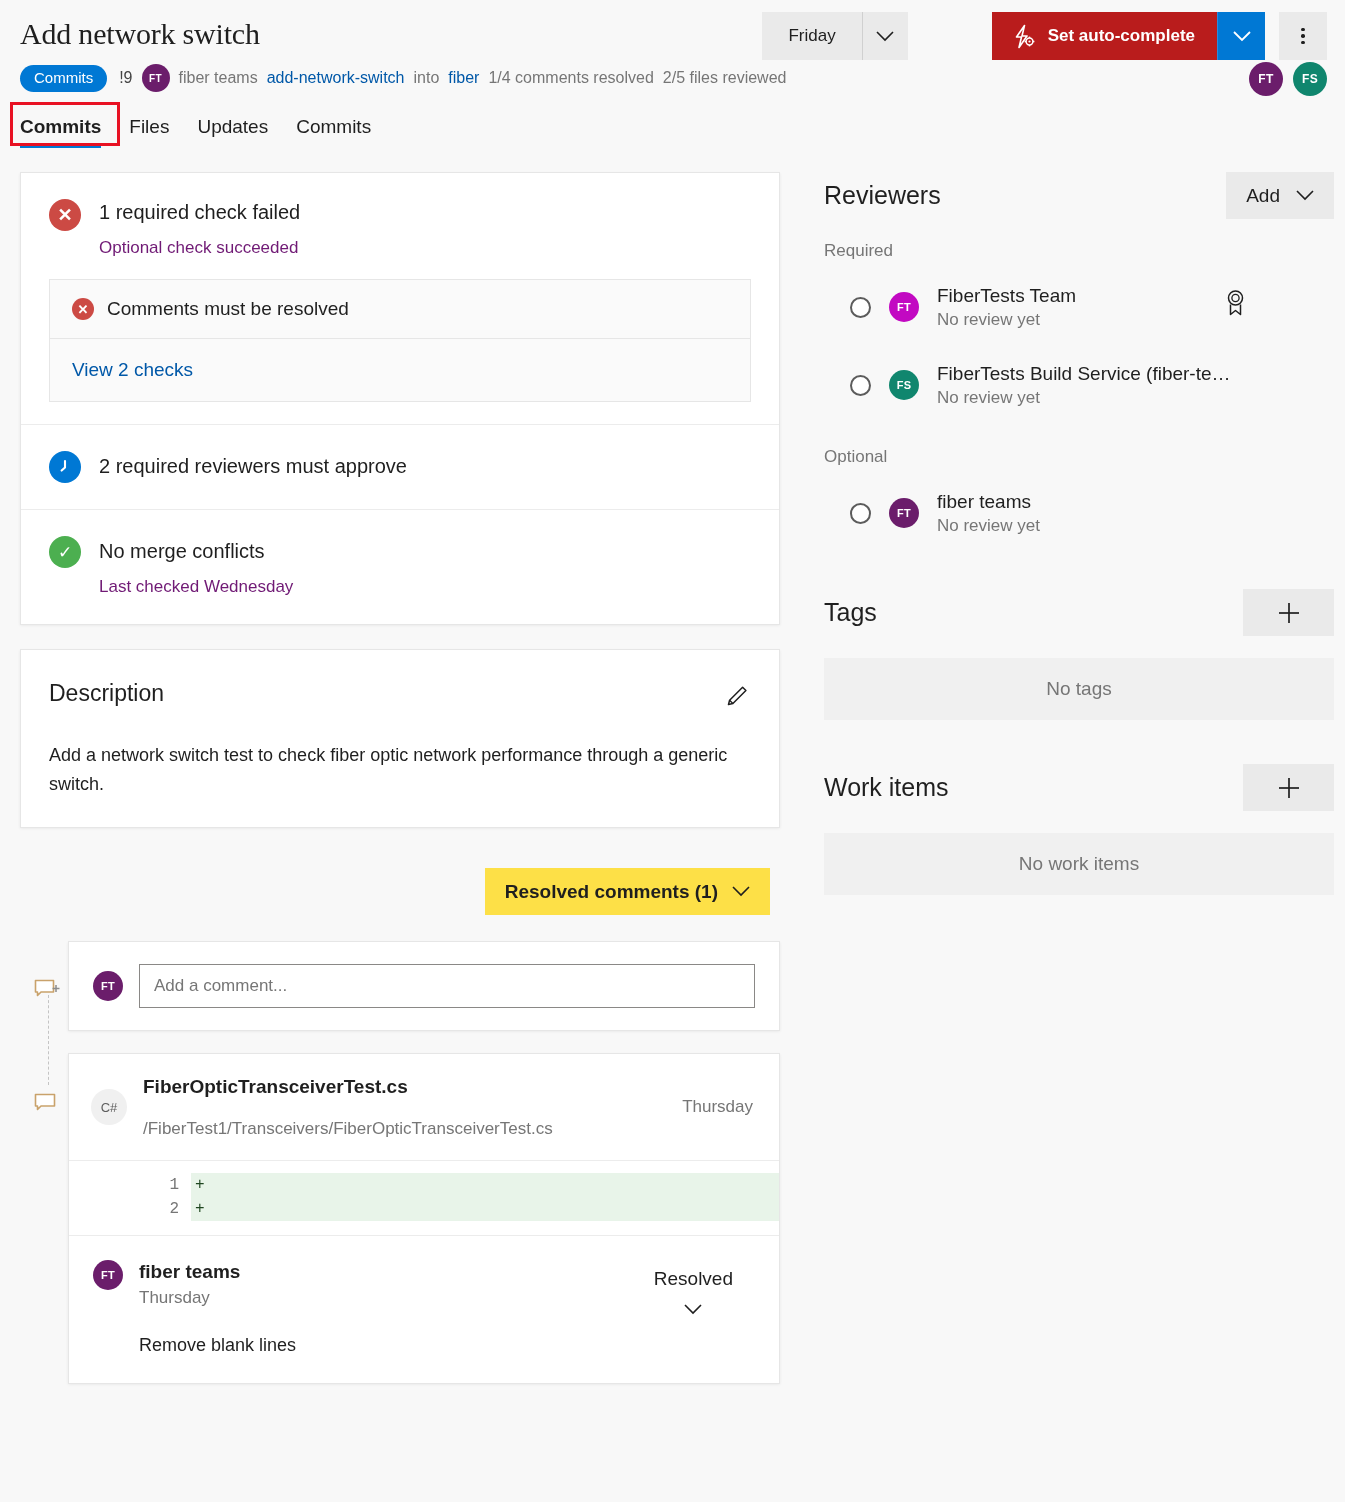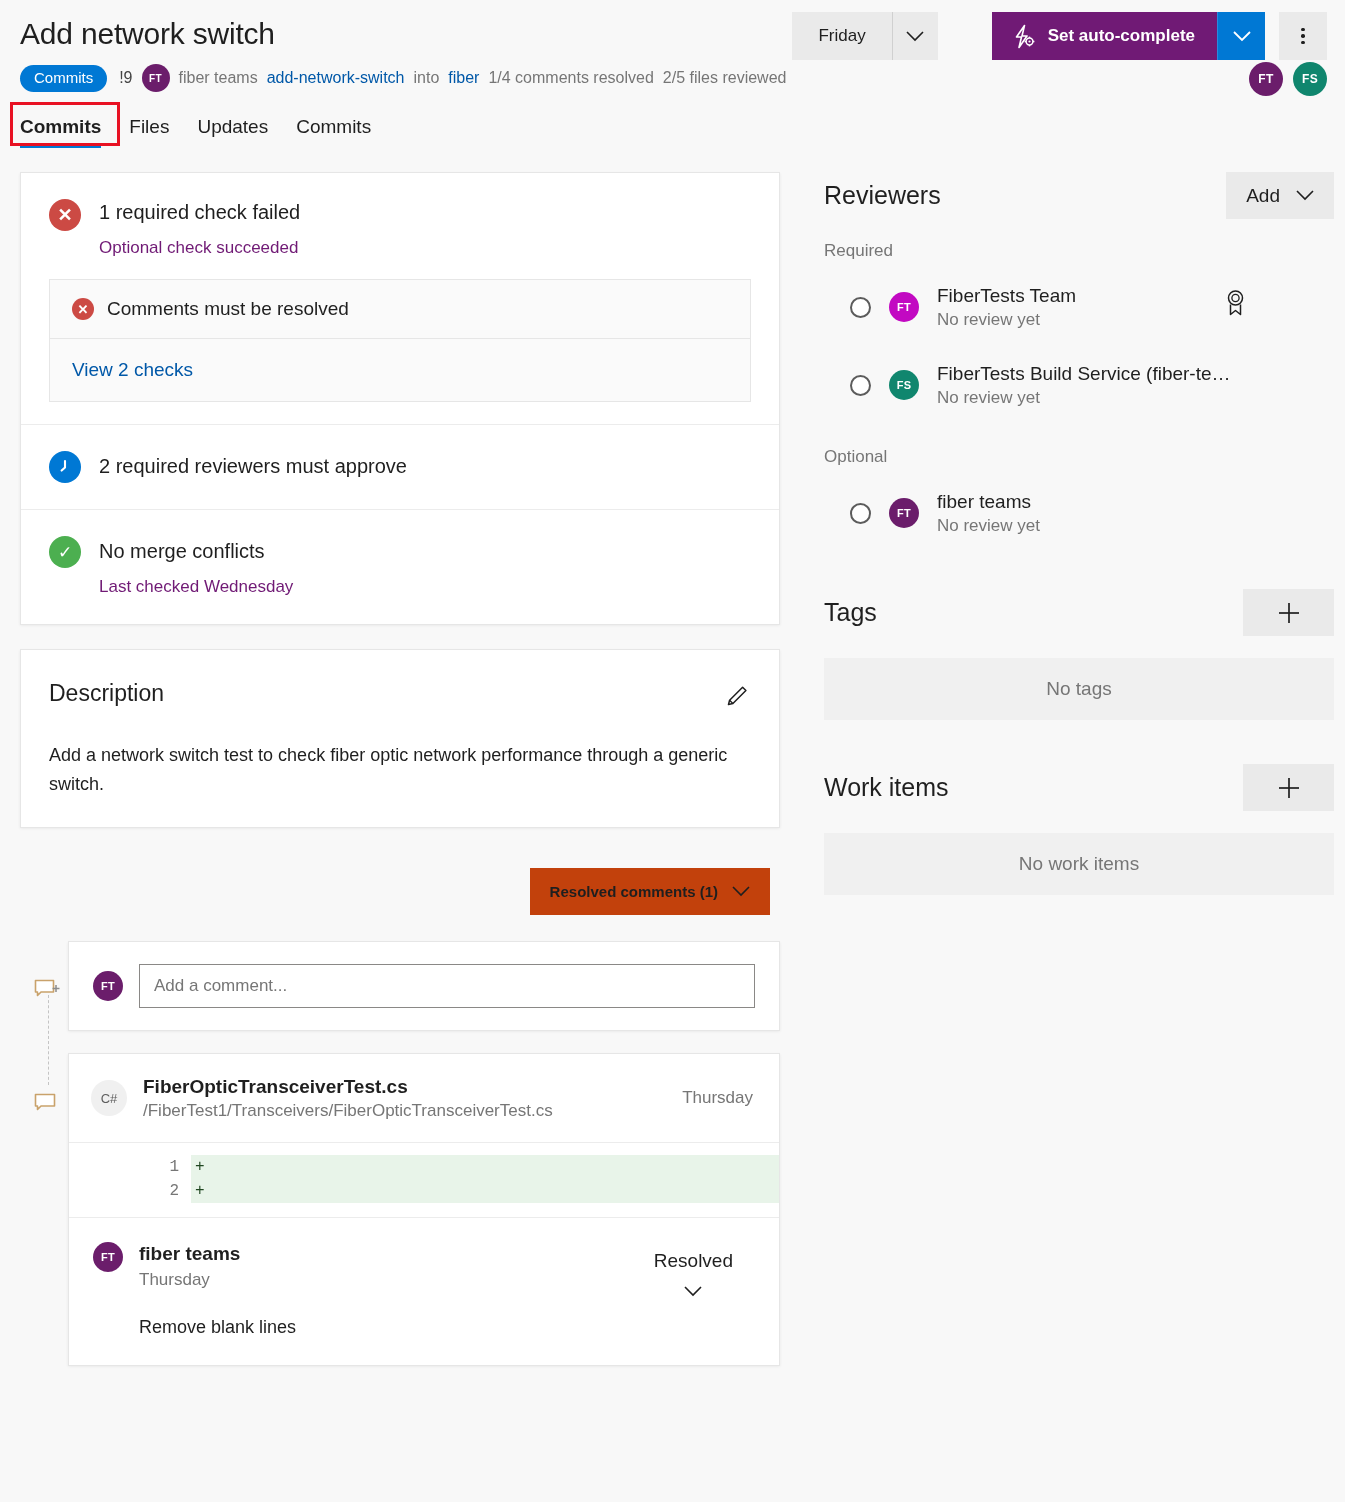--- a/index.html
+++ b/index.html
@@ -10,44 +10,44 @@
     font-family: "Liberation Sans", sans-serif;
     color: #1f1f1f;
     overflow: hidden;
   }
   .page { position: relative; width: 1345px; height: 1502px; background: #f8f8f8; }
 
   
   .header { position: relative; padding: 14px 18px 0 20px; }
   .pr-title {
     font-size: 30px; font-weight: 400; color: #1f1f1f;
-    letter-spacing: -0.2px; line-height: 40px; margin: 0;
+    letter-spacing: -0.2px; line-height: 40px; margin: 0; font-family: Liberation Serif, serif;
   }
   .action-bar {
     position: absolute; top: 12px; right: 18px;
     display: flex; align-items: center; gap: 0;
   }
   .btn-split { display: flex; align-items: stretch; }
   .btn-approve {
     background: #eaeaea; border: none; color: #1f1f1f;
     font-size: 17px; font-family: inherit;
     padding: 0 26px; height: 48px; cursor: pointer;
     display: flex; align-items: center; justify-content: center;
   }
   .btn-approve-caret {
     background: #eaeaea; border: none; border-left: 1px solid #d0d0d0;
     width: 46px; height: 48px; cursor: pointer;
     display: flex; align-items: center; justify-content: center;
   }
   .btn-primary {
-    background: #701a75; border: none; color: #fff;
+    background: #b91c1c; border: none; color: #fff;
     font-size: 17px; font-weight: 600; font-family: inherit;
     padding: 0 22px 0 20px; height: 48px; cursor: pointer;
     display: flex; align-items: center; gap: 12px;
-    margin-left: 54px;
+    margin-left: 84px;
   }
   .btn-primary-caret {
     background: #0078d4; border: none; border-left: 1px solid #2a8ade;
     width: 48px; height: 48px; cursor: pointer;
     display: flex; align-items: center; justify-content: center;
   }
   .btn-more {
     background: #eaeaea; border: none; width: 48px; height: 48px;
     margin-left: 14px; cursor: pointer;
     display: flex; align-items: center; justify-content: center;
@@ -142,22 +142,22 @@
   .desc-body { font-size: 18px; color: #1f1f1f; line-height: 29px; margin-top: 34px; }
   .edit-btn {
     position: absolute; right: 26px; top: 30px; width: 30px; height: 30px;
     background: none; border: none; cursor: pointer; padding: 0;
     display: flex; align-items: center; justify-content: center;
   }
 
   
   .resolved-bar { display: flex; justify-content: flex-end; margin-top: 40px; padding-right: 10px; }
   .btn-resolved {
-    background: #c2410c; border: none; font-family: inherit;
-    font-size: 15px; font-weight: 600; color: #1f1f1f;
+    background: #fde047; border: none; font-family: inherit;
+    font-size: 19px; font-weight: 600; color: #1f1f1f;
     padding: 8px 20px; height: 47px; cursor: pointer;
     display: flex; align-items: center; gap: 14px;
   }
 
   
   .threads { position: relative; margin-top: 26px; padding-left: 48px; }
   .gutter { position: absolute; left: 10px; top: 0; bottom: 0; width: 36px; }
   .gutter-line {
     position: absolute; left: 18px; top: 54px; height: 90px;
     border-left: 1px dashed #c4c4c4;
@@ -172,21 +172,21 @@
   .comment-input::placeholder { color: #767676; }
 
   .thread-card { margin-top: 22px; }
   .thread-file { display: flex; align-items: center; gap: 16px; padding: 20px 24px 20px 22px; }
   .file-ico {
     width: 36px; height: 36px; border-radius: 50%; background: #f0f0f0;
     display: flex; align-items: center; justify-content: center;
     font-size: 13px; color: #5d5d5d; flex: none;
   }
   .file-name { font-size: 19px; font-weight: 600; color: #1f1f1f; line-height: 25px; }
-  .file-path { font-size: 17px; color: #767676; margin-top: 0; line-height: 23px; }
+  .file-path { font-size: 17px; color: #767676; margin-top: 18px; line-height: 23px; }
   .file-date { margin-left: auto; font-size: 17px; color: #767676; white-space: nowrap; padding-right: 2px; }
   .thread-div { height: 1px; background: #ececec; }
 
   .diff { padding: 12px 0 14px; }
   .diff-row { display: flex; font-family: "Liberation Mono", monospace; font-size: 16px; line-height: 24px; }
   .diff-num { width: 122px; text-align: right; padding-right: 12px; color: #767676; }
   .diff-code { flex: 1; background: #e8f4e9; color: #1f4620; padding-left: 4px; }
 
   .reply { padding: 24px 24px 26px; display: flex; gap: 16px; position: relative; }
   .reply-name { font-size: 19px; font-weight: 600; color: #1f1f1f; line-height: 24px; }

